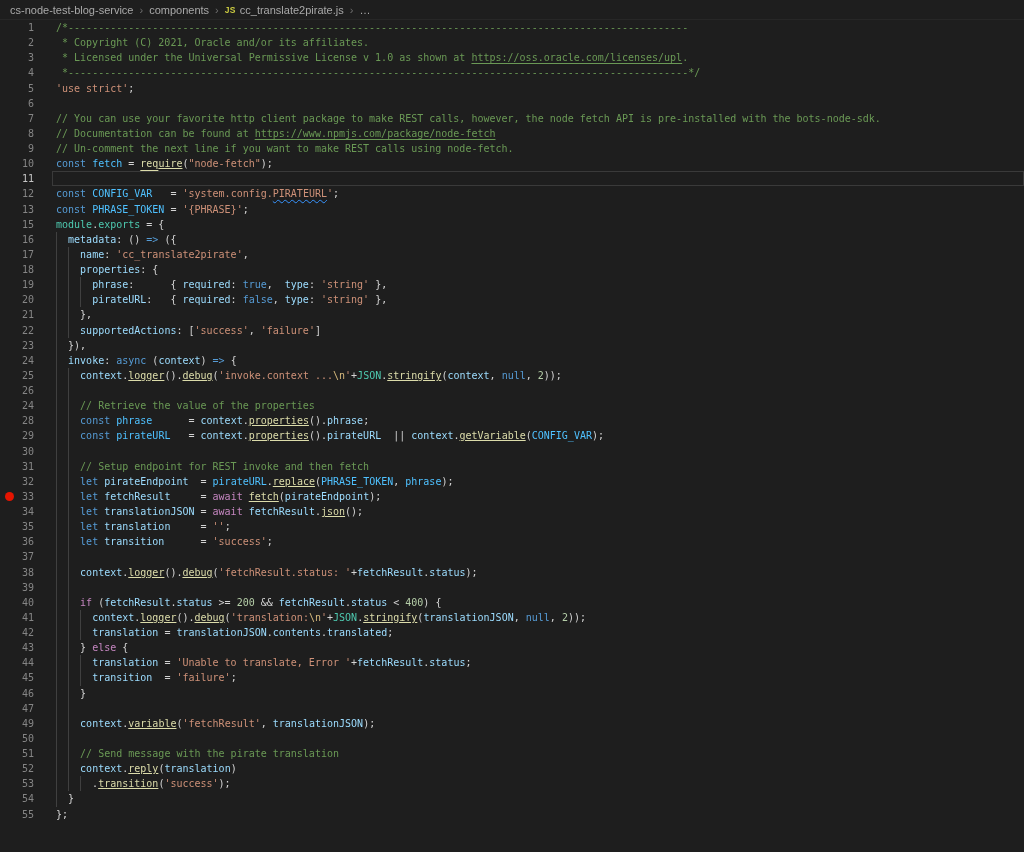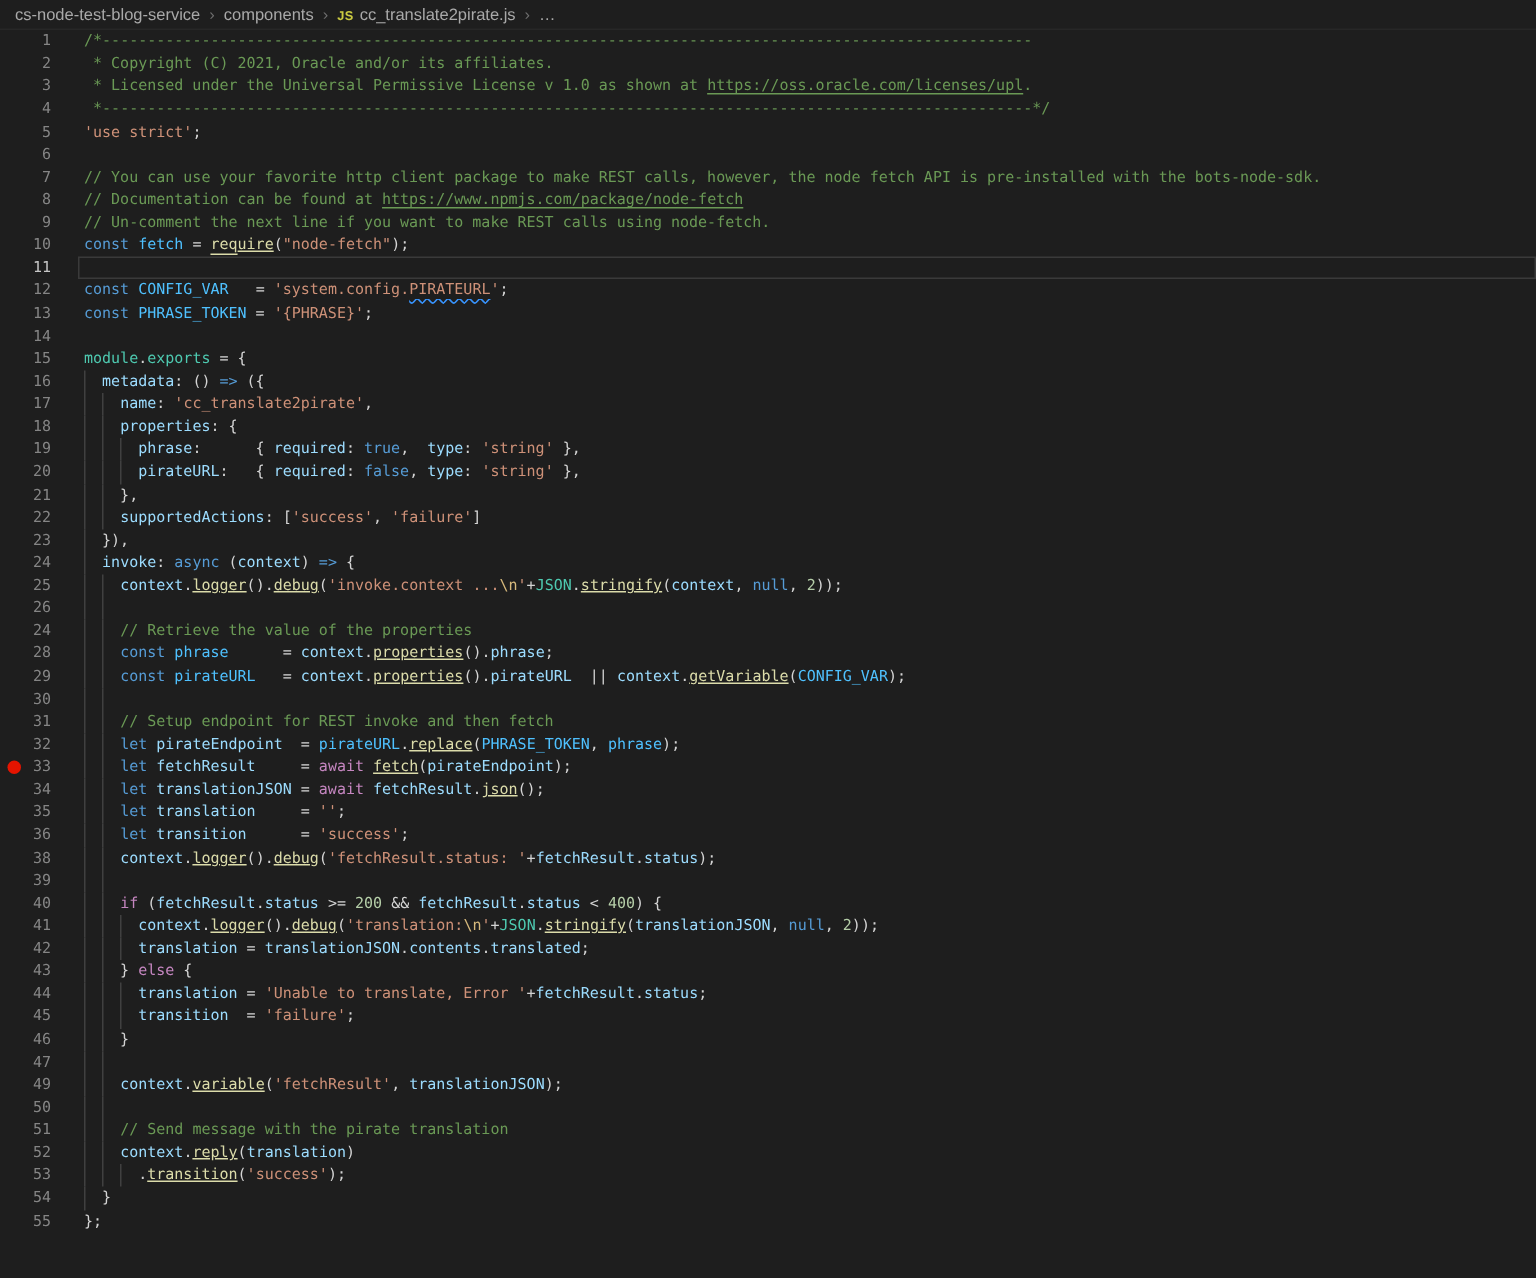--- a/index.html
+++ b/index.html
@@ -67,21 +67,20 @@
         <div class="line"><div class="glyph"></div><div class="lnum">4</div><div class="code"><span class="tok cm"> *</span><span class="tok cm">-------------------------------------------------------------------------------------------------------</span><span class="tok cm">*/</span></div></div>
         <div class="line"><div class="glyph"></div><div class="lnum">5</div><div class="code"><span class="tok str">'use strict'</span><span class="tok pl">;</span></div></div>
         <div class="line"><div class="glyph"></div><div class="lnum">6</div><div class="code"></div></div>
         <div class="line"><div class="glyph"></div><div class="lnum">7</div><div class="code"><span class="tok cm">// You can use your favorite http client package to make REST calls, however, the node fetch API is pre-installed with the bots-node-sdk.</span></div></div>
         <div class="line"><div class="glyph"></div><div class="lnum">8</div><div class="code"><span class="tok cm">// Documentation can be found at </span><span class="tok cml">https://www.npmjs.com/package/node-fetch</span></div></div>
         <div class="line"><div class="glyph"></div><div class="lnum">9</div><div class="code"><span class="tok cm">// Un-comment the next line if you want to make REST calls using node-fetch.</span></div></div>
         <div class="line"><div class="glyph"></div><div class="lnum">10</div><div class="code"><span class="tok kw">const</span><span class="tok pl"> </span><span class="tok cn">fetch</span><span class="tok pl"> = </span><span class="tok fn u-dot">req</span><span class="tok fn">uire</span><span class="tok pl">(</span><span class="tok str">"node-fetch"</span><span class="tok pl">);</span></div></div>
         <div class="line cur"><div class="glyph"></div><div class="lnum">11</div><div class="code"></div></div>
         <div class="line"><div class="glyph"></div><div class="lnum">12</div><div class="code"><span class="tok kw">const</span><span class="tok pl"> </span><span class="tok cn">CONFIG_VAR</span><span class="tok pl">   = </span><span class="tok str">'system.config.</span><span class="tok str u-wavy">PIRATEURL</span><span class="tok str">'</span><span class="tok pl">;</span></div></div>
         <div class="line"><div class="glyph"></div><div class="lnum">13</div><div class="code"><span class="tok kw">const</span><span class="tok pl"> </span><span class="tok cn">PHRASE_TOKEN</span><span class="tok pl"> = </span><span class="tok str">'{PHRASE}'</span><span class="tok pl">;</span></div></div>
-        <div class="line"><div class="glyph"></div><div class="lnum">14</div><div class="code"></div></div>
         <div class="line"><div class="glyph"></div><div class="lnum">15</div><div class="code"><span class="tok cls">module</span><span class="tok pl">.</span><span class="tok cls">exports</span><span class="tok pl"> = {</span></div></div>
         <div class="line"><div class="glyph"></div><div class="lnum">16</div><div class="code"><span class="guide" style="left: 22px;"></span><span class="tok pl">  </span><span class="tok vr">metadata</span><span class="tok pl">: () </span><span class="tok kw">=&gt;</span><span class="tok pl"> ({</span></div></div>
         <div class="line"><div class="glyph"></div><div class="lnum">17</div><div class="code"><span class="guide" style="left: 22px;"></span><span class="guide" style="left: 34.041px;"></span><span class="tok pl">    </span><span class="tok vr">name</span><span class="tok pl">: </span><span class="tok str">'cc_translate2pirate'</span><span class="tok pl">,</span></div></div>
         <div class="line"><div class="glyph"></div><div class="lnum">18</div><div class="code"><span class="guide" style="left: 22px;"></span><span class="guide" style="left: 34.041px;"></span><span class="tok pl">    </span><span class="tok vr">properties</span><span class="tok pl">: {</span></div></div>
         <div class="line"><div class="glyph"></div><div class="lnum">19</div><div class="code"><span class="guide" style="left: 22px;"></span><span class="guide" style="left: 34.041px;"></span><span class="guide" style="left: 46.082px;"></span><span class="tok pl">      </span><span class="tok vr">phrase</span><span class="tok pl">:      { </span><span class="tok vr">required</span><span class="tok pl">: </span><span class="tok kw">true</span><span class="tok pl">,  </span><span class="tok vr">type</span><span class="tok pl">: </span><span class="tok str">'string'</span><span class="tok pl"> },</span></div></div>
         <div class="line"><div class="glyph"></div><div class="lnum">20</div><div class="code"><span class="guide" style="left: 22px;"></span><span class="guide" style="left: 34.041px;"></span><span class="guide" style="left: 46.082px;"></span><span class="tok pl">      </span><span class="tok vr">pirateURL</span><span class="tok pl">:   { </span><span class="tok vr">required</span><span class="tok pl">: </span><span class="tok kw">false</span><span class="tok pl">, </span><span class="tok vr">type</span><span class="tok pl">: </span><span class="tok str">'string'</span><span class="tok pl"> },</span></div></div>
         <div class="line"><div class="glyph"></div><div class="lnum">21</div><div class="code"><span class="guide" style="left: 22px;"></span><span class="guide" style="left: 34.041px;"></span><span class="tok pl">    },</span></div></div>
         <div class="line"><div class="glyph"></div><div class="lnum">22</div><div class="code"><span class="guide" style="left: 22px;"></span><span class="guide" style="left: 34.041px;"></span><span class="tok pl">    </span><span class="tok vr">supportedActions</span><span class="tok pl">: [</span><span class="tok str">'success'</span><span class="tok pl">, </span><span class="tok str">'failure'</span><span class="tok pl">]</span></div></div>
         <div class="line"><div class="glyph"></div><div class="lnum">23</div><div class="code"><span class="guide" style="left: 22px;"></span><span class="tok pl">  }),</span></div></div>
         <div class="line"><div class="glyph"></div><div class="lnum">24</div><div class="code"><span class="guide" style="left: 22px;"></span><span class="tok pl">  </span><span class="tok vr">invoke</span><span class="tok pl">: </span><span class="tok kw">async</span><span class="tok pl"> (</span><span class="tok vr">context</span><span class="tok pl">) </span><span class="tok kw">=&gt;</span><span class="tok pl"> {</span></div></div>
@@ -90,20 +89,21 @@
         <div class="line"><div class="glyph"></div><div class="lnum">24</div><div class="code"><span class="guide" style="left: 22px;"></span><span class="guide" style="left: 34.041px;"></span><span class="tok pl">    </span><span class="tok cm">// Retrieve the value of the properties</span></div></div>
         <div class="line"><div class="glyph"></div><div class="lnum">28</div><div class="code"><span class="guide" style="left: 22px;"></span><span class="guide" style="left: 34.041px;"></span><span class="tok pl">    </span><span class="tok kw">const</span><span class="tok pl"> </span><span class="tok cn">phrase</span><span class="tok pl">      = </span><span class="tok vr">context</span><span class="tok pl">.</span><span class="tok fn">properties</span><span class="tok pl">().</span><span class="tok vr">phrase</span><span class="tok pl">;</span></div></div>
         <div class="line"><div class="glyph"></div><div class="lnum">29</div><div class="code"><span class="guide" style="left: 22px;"></span><span class="guide" style="left: 34.041px;"></span><span class="tok pl">    </span><span class="tok kw">const</span><span class="tok pl"> </span><span class="tok cn">pirateURL</span><span class="tok pl">   = </span><span class="tok vr">context</span><span class="tok pl">.</span><span class="tok fn">properties</span><span class="tok pl">().</span><span class="tok vr">pirateURL</span><span class="tok pl">  || </span><span class="tok vr">context</span><span class="tok pl">.</span><span class="tok fn">getVariable</span><span class="tok pl">(</span><span class="tok cn">CONFIG_VAR</span><span class="tok pl">);</span></div></div>
         <div class="line"><div class="glyph"></div><div class="lnum">30</div><div class="code"><span class="guide" style="left: 22px;"></span><span class="guide" style="left: 34.041px;"></span></div></div>
         <div class="line"><div class="glyph"></div><div class="lnum">31</div><div class="code"><span class="guide" style="left: 22px;"></span><span class="guide" style="left: 34.041px;"></span><span class="tok pl">    </span><span class="tok cm">// Setup endpoint for REST invoke and then fetch</span></div></div>
         <div class="line"><div class="glyph"></div><div class="lnum">32</div><div class="code"><span class="guide" style="left: 22px;"></span><span class="guide" style="left: 34.041px;"></span><span class="tok pl">    </span><span class="tok kw">let</span><span class="tok pl"> </span><span class="tok vr">pirateEndpoint</span><span class="tok pl">  = </span><span class="tok cn">pirateURL</span><span class="tok pl">.</span><span class="tok fn">replace</span><span class="tok pl">(</span><span class="tok cn">PHRASE_TOKEN</span><span class="tok pl">, </span><span class="tok cn">phrase</span><span class="tok pl">);</span></div></div>
         <div class="line"><div class="glyph"><span class="bp"></span></div><div class="lnum">33</div><div class="code"><span class="guide" style="left: 22px;"></span><span class="guide" style="left: 34.041px;"></span><span class="tok pl">    </span><span class="tok kw">let</span><span class="tok pl"> </span><span class="tok vr">fetchResult</span><span class="tok pl">     = </span><span class="tok ctl">await</span><span class="tok pl"> </span><span class="tok fn">fetch</span><span class="tok pl">(</span><span class="tok vr">pirateEndpoint</span><span class="tok pl">);</span></div></div>
         <div class="line"><div class="glyph"></div><div class="lnum">34</div><div class="code"><span class="guide" style="left: 22px;"></span><span class="guide" style="left: 34.041px;"></span><span class="tok pl">    </span><span class="tok kw">let</span><span class="tok pl"> </span><span class="tok vr">translationJSON</span><span class="tok pl"> = </span><span class="tok ctl">await</span><span class="tok pl"> </span><span class="tok vr">fetchResult</span><span class="tok pl">.</span><span class="tok fn">json</span><span class="tok pl">();</span></div></div>
         <div class="line"><div class="glyph"></div><div class="lnum">35</div><div class="code"><span class="guide" style="left: 22px;"></span><span class="guide" style="left: 34.041px;"></span><span class="tok pl">    </span><span class="tok kw">let</span><span class="tok pl"> </span><span class="tok vr">translation</span><span class="tok pl">     = </span><span class="tok str">''</span><span class="tok pl">;</span></div></div>
         <div class="line"><div class="glyph"></div><div class="lnum">36</div><div class="code"><span class="guide" style="left: 22px;"></span><span class="guide" style="left: 34.041px;"></span><span class="tok pl">    </span><span class="tok kw">let</span><span class="tok pl"> </span><span class="tok vr">transition</span><span class="tok pl">      = </span><span class="tok str">'success'</span><span class="tok pl">;</span></div></div>
+        <div class="line"><div class="glyph"></div><div class="lnum">37</div><div class="code"><span class="guide" style="left: 22px;"></span><span class="guide" style="left: 34.041px;"></span></div></div>
         <div class="line"><div class="glyph"></div><div class="lnum">38</div><div class="code"><span class="guide" style="left: 22px;"></span><span class="guide" style="left: 34.041px;"></span><span class="tok pl">    </span><span class="tok vr">context</span><span class="tok pl">.</span><span class="tok fn">logger</span><span class="tok pl">().</span><span class="tok fn">debug</span><span class="tok pl">(</span><span class="tok str">'fetchResult.status: '</span><span class="tok pl">+</span><span class="tok vr">fetchResult</span><span class="tok pl">.</span><span class="tok vr">status</span><span class="tok pl">);</span></div></div>
         <div class="line"><div class="glyph"></div><div class="lnum">39</div><div class="code"><span class="guide" style="left: 22px;"></span><span class="guide" style="left: 34.041px;"></span></div></div>
         <div class="line"><div class="glyph"></div><div class="lnum">40</div><div class="code"><span class="guide" style="left: 22px;"></span><span class="guide" style="left: 34.041px;"></span><span class="tok pl">    </span><span class="tok ctl">if</span><span class="tok pl"> (</span><span class="tok vr">fetchResult</span><span class="tok pl">.</span><span class="tok vr">status</span><span class="tok pl"> &gt;= </span><span class="tok num">200</span><span class="tok pl"> &amp;&amp; </span><span class="tok vr">fetchResult</span><span class="tok pl">.</span><span class="tok vr">status</span><span class="tok pl"> &lt; </span><span class="tok num">400</span><span class="tok pl">) {</span></div></div>
         <div class="line"><div class="glyph"></div><div class="lnum">41</div><div class="code"><span class="guide" style="left: 22px;"></span><span class="guide" style="left: 34.041px;"></span><span class="guide" style="left: 46.082px;"></span><span class="tok pl">      </span><span class="tok vr">context</span><span class="tok pl">.</span><span class="tok fn">logger</span><span class="tok pl">().</span><span class="tok fn">debug</span><span class="tok pl">(</span><span class="tok str">'translation:</span><span class="tok esc">\n</span><span class="tok str">'</span><span class="tok pl">+</span><span class="tok cls">JSON</span><span class="tok pl">.</span><span class="tok fn">stringify</span><span class="tok pl">(</span><span class="tok vr">translationJSON</span><span class="tok pl">, </span><span class="tok kw">null</span><span class="tok pl">, </span><span class="tok num">2</span><span class="tok pl">));</span></div></div>
         <div class="line"><div class="glyph"></div><div class="lnum">42</div><div class="code"><span class="guide" style="left: 22px;"></span><span class="guide" style="left: 34.041px;"></span><span class="guide" style="left: 46.082px;"></span><span class="tok pl">      </span><span class="tok vr">translation</span><span class="tok pl"> = </span><span class="tok vr">translationJSON</span><span class="tok pl">.</span><span class="tok vr">contents</span><span class="tok pl">.</span><span class="tok vr">translated</span><span class="tok pl">;</span></div></div>
         <div class="line"><div class="glyph"></div><div class="lnum">43</div><div class="code"><span class="guide" style="left: 22px;"></span><span class="guide" style="left: 34.041px;"></span><span class="tok pl">    } </span><span class="tok ctl">else</span><span class="tok pl"> {</span></div></div>
         <div class="line"><div class="glyph"></div><div class="lnum">44</div><div class="code"><span class="guide" style="left: 22px;"></span><span class="guide" style="left: 34.041px;"></span><span class="guide" style="left: 46.082px;"></span><span class="tok pl">      </span><span class="tok vr">translation</span><span class="tok pl"> = </span><span class="tok str">'Unable to translate, Error '</span><span class="tok pl">+</span><span class="tok vr">fetchResult</span><span class="tok pl">.</span><span class="tok vr">status</span><span class="tok pl">;</span></div></div>
         <div class="line"><div class="glyph"></div><div class="lnum">45</div><div class="code"><span class="guide" style="left: 22px;"></span><span class="guide" style="left: 34.041px;"></span><span class="guide" style="left: 46.082px;"></span><span class="tok pl">      </span><span class="tok vr">transition</span><span class="tok pl">  = </span><span class="tok str">'failure'</span><span class="tok pl">;</span></div></div>
         <div class="line"><div class="glyph"></div><div class="lnum">46</div><div class="code"><span class="guide" style="left: 22px;"></span><span class="guide" style="left: 34.041px;"></span><span class="tok pl">    }</span></div></div>
         <div class="line"><div class="glyph"></div><div class="lnum">47</div><div class="code"><span class="guide" style="left: 22px;"></span><span class="guide" style="left: 34.041px;"></span></div></div>

